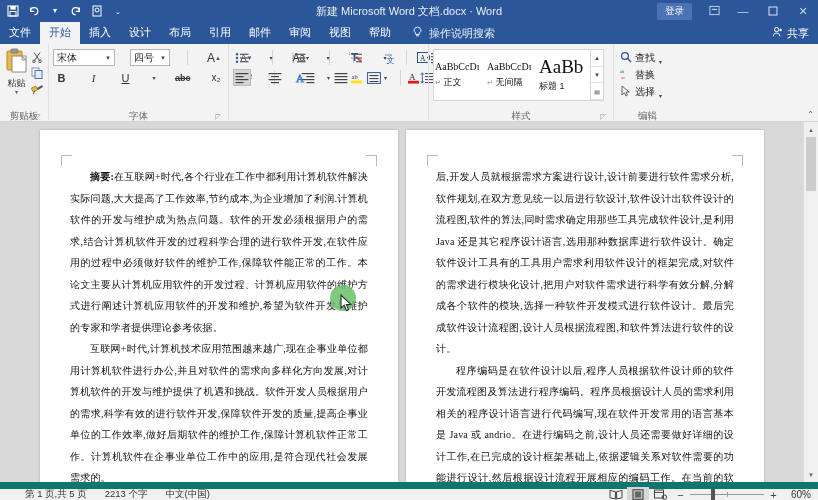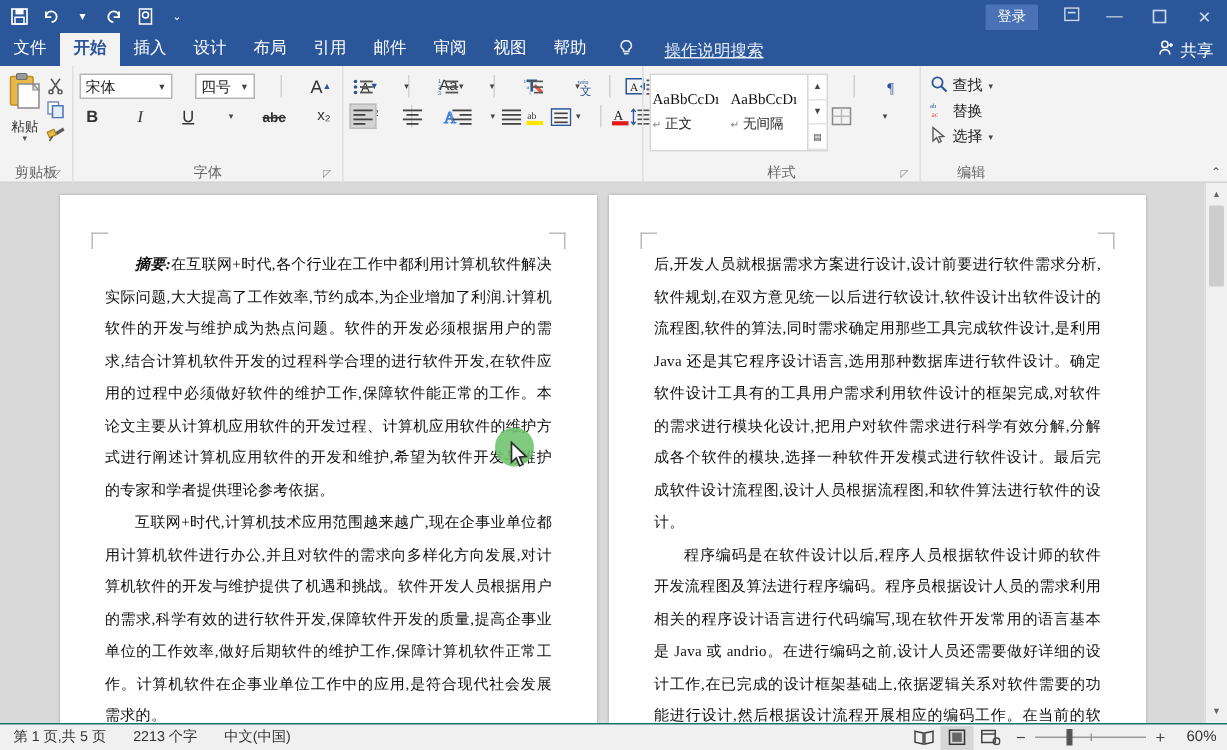--- a/index.html
+++ b/index.html
@@ -33,23 +33,23 @@
 
   
   .tabbar{
     height:22px; background:#2b579a; display:flex; align-items:flex-end;
     position:relative; flex:0 0 22px;
   }
   .tab{
     font-size:11px; color:#fff; padding:3px 9px 4px 9px; height:22px;
     line-height:15px; cursor:pointer;
   }
-  .tab.active{ background:#f3f3f3; color:#2b579a; font-weight:bold; }
-  .tell-me{ display:flex; align-items:center; gap:20px; margin-left:12px;
-            color:#e7edf7; font-size:11px; cursor:pointer; height:22px;text-decoration:underline; }
+  .tab.active{ background:#f3f3f3; color:#2b579a; font-weight:normal; }
+  .tell-me{ display:flex; align-items:center; gap:6px; margin-left:12px;
+            color:#e7edf7; font-size:11px; cursor:pointer; height:22px; }
   .bulb{ display:inline-block; }
   .share{
     margin-left:auto; display:flex; align-items:center; gap:3px;
     color:#fff; font-size:11px; padding-right:9px; height:22px; cursor:pointer;
   }
 
   
   .ribbon{
     background:#f3f3f3; height:78px; flex:0 0 78px; display:flex;
     border-bottom:1px solid #d4d4d4; position:relative;
@@ -118,21 +118,21 @@
   .sty .pm{ font-size:7px; color:#888; }
   .gal-nav{ display:flex; flex-direction:column; width:13px;
             border-left:1px solid #d6d6d6; }
   .gal-nav div{ flex:1; display:flex; align-items:center; justify-content:center;
                 font-size:6px; color:#444; border-bottom:1px solid #e4e4e4;
                 cursor:pointer; }
 
   
   .g-edit{ width:68px; }
   .g-edit .group-body{ flex-direction:column; gap:1px; padding-top:2px; }
-  .ed{ display:flex; align-items:center; gap:3px; font-size:10px;
+  .ed{ display:flex; align-items:flex-end; gap:3px; font-size:10px;
        color:#222; height:16px; cursor:pointer; padding:0 2px; }
   .collapse{ position:absolute; right:4px; bottom:2px; font-size:8px;
              color:#555; cursor:pointer; }
 
   
   .docarea{
     flex:1; background:#d9d9d9; position:relative; overflow:hidden; display:flex;
   }
   .pages{ flex:1; display:flex; gap:8px; padding-left:40px; padding-top:8px; }
   .page{
@@ -141,21 +141,21 @@
   }
   .mk{ position:absolute; width:11px; height:11px; }
   .mk.tl{ left:21px; top:25px; border-left:1px solid #b9b9b9; border-top:1px solid #b9b9b9; }
   .mk.tr{ right:21px; top:25px; border-right:1px solid #b9b9b9; border-top:1px solid #b9b9b9; }
   .ptext{ font-family:"Liberation Serif","DejaVu Serif",serif; color:#111; }
   .ptext p{
     font-size:10px; line-height:21.5px; text-align:justify;
     text-align-last:left; letter-spacing:.2px;
   }
   .ptext p.ind{ text-indent:20px; }
-  .ptext p b{ font-weight:bold;font-style:italic; }
+  .ptext p b{ font-weight:bold; }
   .ptext p.sub{ text-indent:20px; }
 
   
   .vscroll{
     width:15px; background:#f0f0f0; border-left:1px solid #dcdcdc;
     display:flex; flex-direction:column;
   }
   .sc-arrow{ height:15px; display:flex; align-items:center; justify-content:center;
              font-size:6px; color:#666; cursor:pointer; }
   .sc-track{ flex:1; position:relative; }
@@ -164,22 +164,22 @@
 
   
   .clickdot{
     position:absolute; width:26px; height:26px; border-radius:50%;
     background:#6dc36d; opacity:.88; pointer-events:none;
   }
   .mousecur{ position:absolute; pointer-events:none; }
 
   
   .status{
-    height:18px; flex:0 0 18px; background:#f0f0f0; border-top:1px solid #0f766e;
-    display:flex; align-items:center; font-size:9.5px; color:#333;
+    height:18px; flex:0 0 18px; background:#f0f0f0; border-top:7px solid #0f766e;
+    display:flex; align-items:center; font-size:9.5px; color:#333;padding-left:16px;
   }
   .st{ padding:0 9px; cursor:pointer; white-space:nowrap; }
   .status .right{ margin-left:auto; display:flex; align-items:center; }
   .vbtn{ width:22px; height:16px; display:flex; align-items:center;
          justify-content:center; cursor:pointer; color:#444; }
   .vbtn.on{ background:#d6d6d6; }
   .zoom{ display:flex; align-items:center; gap:5px; padding:0 7px 0 5px; }
   .zbtn{ font-size:11px; color:#444; cursor:pointer; width:9px; text-align:center; }
   .ztrack{ width:74px; height:1px; background:#9a9a9a; position:relative; cursor:pointer; }
   .ztick{ position:absolute; top:-2px; width:1px; height:5px; background:#9a9a9a; }
@@ -214,20 +214,21 @@
           </svg>
       </div>
       <div class="qi">
         <svg width="12" height="12" viewBox="0 0 12 12">
             <rect x="2" y="1" width="8" height="10" fill="none" stroke="#fff" stroke-width="1"></rect>
             <circle cx="6" cy="5" r="2" fill="none" stroke="#fff" stroke-width="1"></circle>
           </svg>
       </div>
       <div class="qi" style="font-size:7px;">⌄</div>
     </div>
+    <div class="title-text">新建 Microsoft Word 文档.docx  ·  Word</div>
     <div class="tb-right">
       <div class="signin">登录</div>
       <div class="ribopt">
         <svg width="11" height="11" viewBox="0 0 12 12">
             <rect x="1" y="1.5" width="10" height="9" fill="none" stroke="#cdd9ec" stroke-width="1"></rect>
             <rect x="3.2" y="4.2" width="5.6" height="1.2" fill="#cdd9ec"></rect>
           </svg>
       </div>
       <div class="wbtn">—</div>
       <div class="wbtn">
@@ -591,20 +592,24 @@
       <div class="group-body">
         <div class="gallery">
           <div class="sty">
             <span class="prev" style="font-size:10px;">AaBbCcDı</span>
             <span class="nm"><span class="pm">↵</span> <span>正文</span></span>
           </div>
           <div class="sty">
             <span class="prev" style="font-size:10px;">AaBbCcDı</span>
             <span class="nm"><span class="pm">↵</span> <span>无间隔</span></span>
           </div>
+          <div class="sty">
+            <span class="prev" style="font-size:19px;">AaBb</span>
+            <span class="nm">标题 1</span>
+          </div>
           <div class="gal-nav">
             <div>▲</div>
             <div>▼</div>
             <div>▤</div>
           </div>
         </div>
       </div>
       <div class="group-label">
         <span>样式</span>
         <span class="dlg">◸</span>

